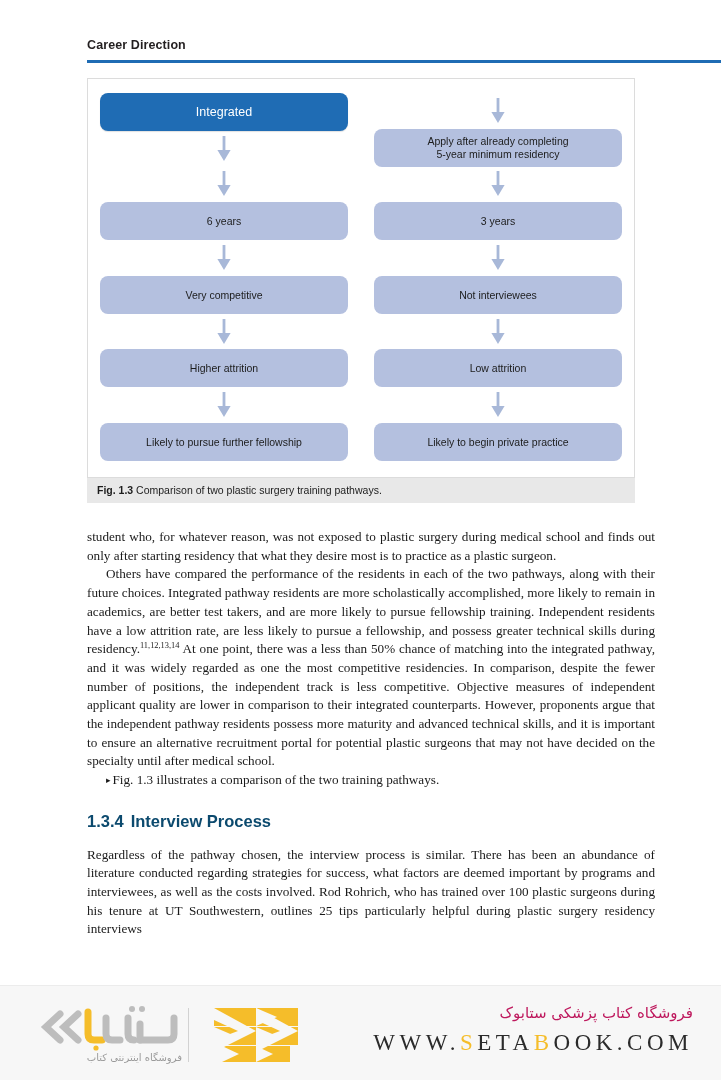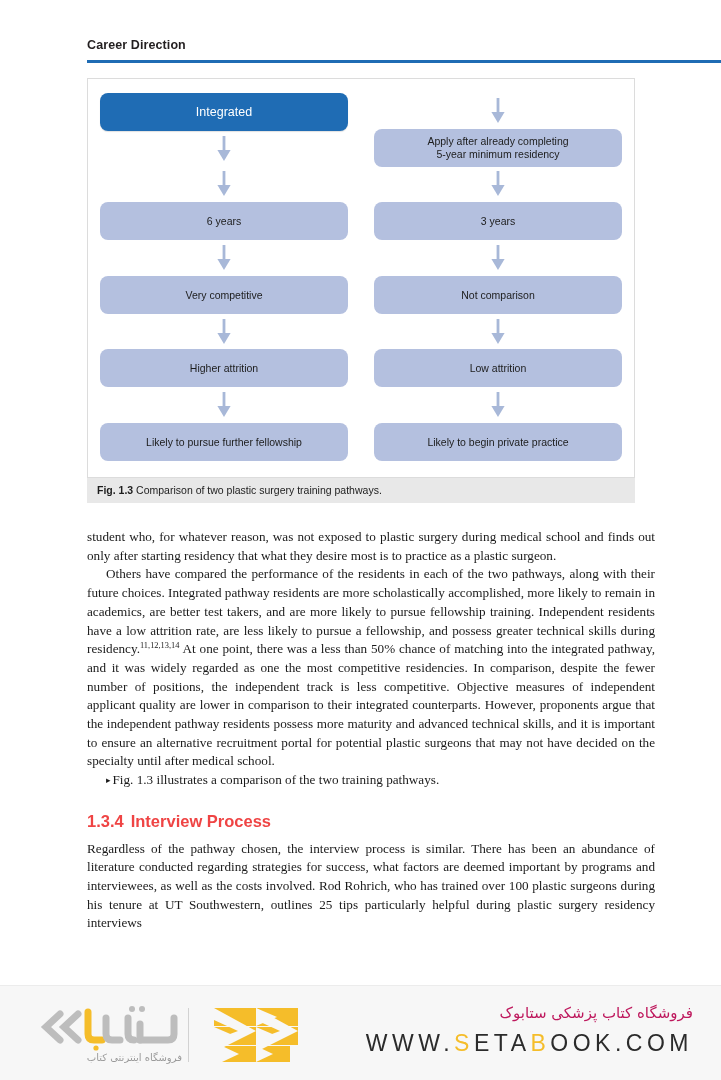--- a/index.html
+++ b/index.html
@@ -153,22 +153,22 @@
   .xref-arrow {
     color: #1a1a1a;
     font-size: 9px;
     vertical-align: 1px;
     margin-right: 2px;
   }
   h2.section-heading {
     font-family: "Liberation Sans", sans-serif;
     font-size: 16.5px;
     font-weight: bold;
-    color: #ef4444;
-    margin: 22px 0 9px 0;
+    color: #0c4a6e;
+    margin: 22px 0 15px 0;
     letter-spacing: 0;
   }
   h2.section-heading .num { margin-right: 7px; }
 
   
   .footer {
     position: absolute;
     left: 0;
     top: 985px;
     width: 721px;
@@ -224,21 +224,21 @@
     text-align: right;
   }
   .site-fa {
     font-family: "DejaVu Sans", sans-serif;
     font-size: 15px;
     color: #be185d;
     direction: rtl;
     margin-bottom: 8px;
   }
   .site-url {
-    font-family: Liberation Sans, sans-serif;
+    font-family: Liberation Serif, serif;
     font-size: 23px;
     letter-spacing: 4.5px;
     color: #2b2b2b;
     font-weight: 400;
   }
   .site-url .hl { color: #f5bd2a; }
 </style>
 </head>
 <body>
 
@@ -312,21 +312,21 @@
             </svg>
           </div>
           <div class="node step">3 years</div>
 
           <div class="arrow-gap">
             <svg class="arrow-svg" width="16" height="26" viewBox="0 0 16 26" aria-hidden="true">
               <rect x="6.6" y="0" width="2.8" height="16" fill="#a8b8d8"></rect>
               <polygon points="8,25 1.4,14 14.6,14" fill="#a8b8d8"></polygon>
             </svg>
           </div>
-          <div class="node step">Not comparison</div>
+          <div class="node step">Not interviewees</div>
 
           <div class="arrow-gap">
             <svg class="arrow-svg" width="16" height="26" viewBox="0 0 16 26" aria-hidden="true">
               <rect x="6.6" y="0" width="2.8" height="16" fill="#a8b8d8"></rect>
               <polygon points="8,25 1.4,14 14.6,14" fill="#a8b8d8"></polygon>
             </svg>
           </div>
           <div class="node step">Low attrition</div>
 
           <div class="arrow-gap">

